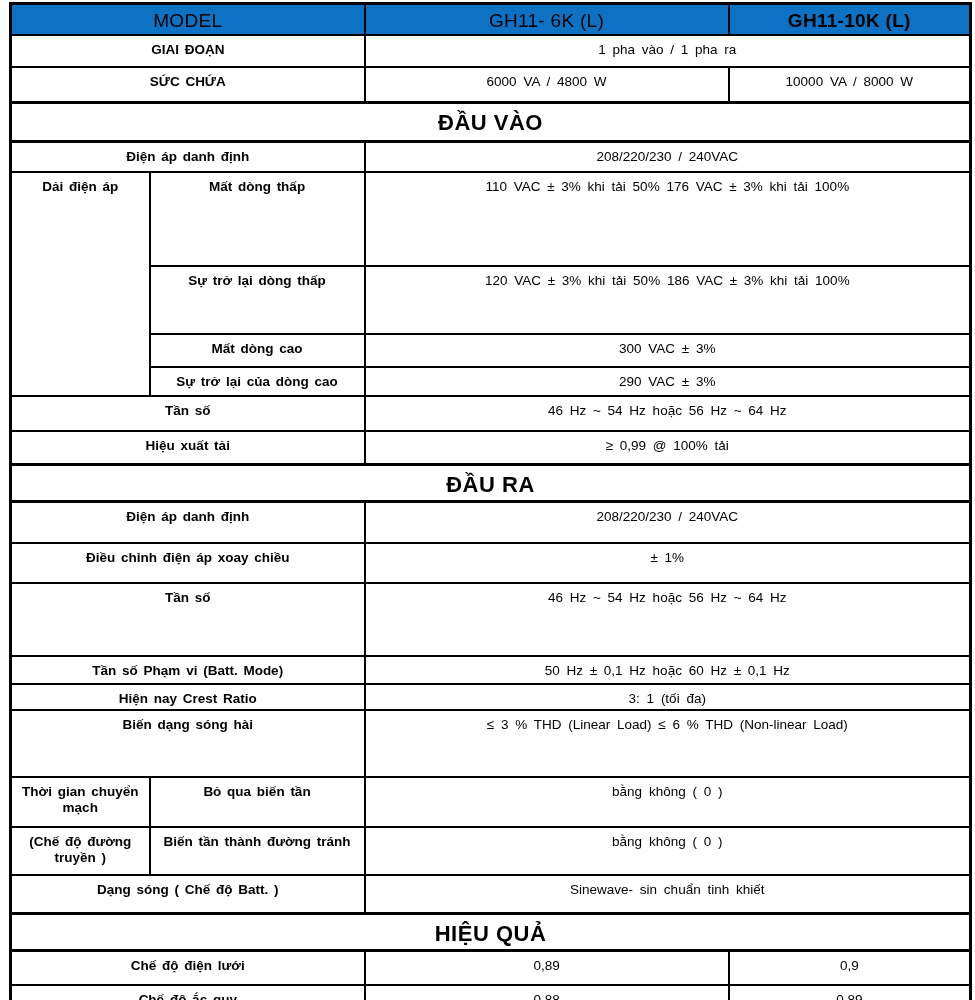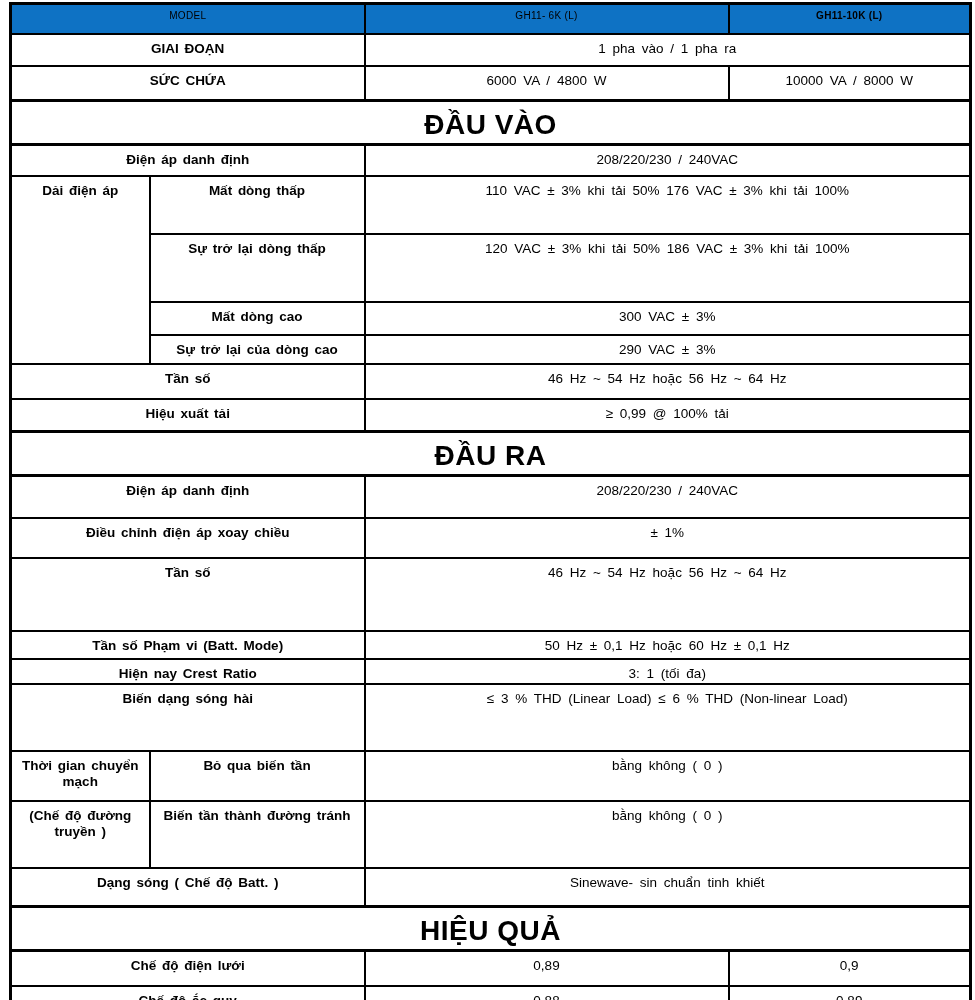--- a/index.html
+++ b/index.html
@@ -27,28 +27,28 @@
     padding:6px 4px 2px 4px;
     font-size:13.5px;
     color:#000;
     line-height:1.18;
     overflow:hidden;
   }
   
   tr.hdr td{
     background:var(--header-bg);
     padding-top:5px;
-    font-size:10px;
+    font-size:19px;
     letter-spacing:.3px;
   }
   .hdr-light{color:var(--header-text-soft);font-weight:400;}
   .hdr-bold{color:var(--header-text);font-weight:700;}
   
   tr.sec td{
-    font-size:28px;font-weight:700;letter-spacing:.5px;
+    font-size:22px;font-weight:700;letter-spacing:.5px;
     border-top-width:3px;border-bottom-width:3px;
   }
   
   .lbl{font-weight:700;word-spacing:2px;}
   
   .val{font-weight:400;word-spacing:3px;}
   
   .grp{vertical-align:middle;padding-top:0;}
   .grp2{vertical-align:middle;padding-top:0;padding-left:2px;padding-right:2px;margin-left:8px;}
   .pt10{padding-top:10px;}
@@ -90,21 +90,21 @@
 
     <tr class="sec" style="height:39px">
       <td colspan="4">ĐẦU VÀO</td>
     </tr>
 
     <tr style="height:31px">
       <td colspan="2" class="lbl">Điện áp danh định</td>
       <td colspan="2" class="val">208/220/230 / 240VAC</td>
     </tr>
 
-    <tr style="height:58px">
+    <tr style="height:94px">
       <td rowspan="4" class="lbl grp">Dải điện áp</td>
       <td class="lbl pt22">Mất  dòng thấp</td>
       <td colspan="2" class="val pt22">110  VAC  ±  3%  khi tải  50% 176 VAC ± 3% khi tải 100%</td>
     </tr>
     <tr style="height:68px">
       <td class="lbl pt16">Sự trở lại  dòng thấp</td>
       <td colspan="2" class="val pt16">120  VAC  ±  3%  khi tải  50% 186 VAC ± 3% khi tải 100%</td>
     </tr>
     <tr style="height:33px">
       <td class="lbl">Mất  dòng cao</td>
@@ -157,21 +157,21 @@
     <tr style="height:67px">
       <td colspan="2" class="lbl pt16">Biến  dạng sóng hài</td>
       <td colspan="2" class="val pt16">≤  3  %  THD  (Linear  Load) ≤ 6 % THD (Non-linear Load)</td>
     </tr>
 
     <tr style="height:50px">
       <td class="lbl grp2">Thời gian chuyển mạch</td>
       <td class="lbl pt12">Bỏ  qua  biến tần</td>
       <td colspan="2" class="val pt12">bằng không ( 0 )</td>
     </tr>
-    <tr style="height:67px">
+    <tr style="height:48px">
       <td class="lbl grp2">(Chế độ đường truyền )</td>
       <td class="lbl wrapcell">Biến tần  thành  đường tránh</td>
       <td colspan="2" class="val pt12">bằng  không   ( 0 )</td>
     </tr>
 
     <tr style="height:38px">
       <td colspan="2" class="lbl">Dạng sóng  (  Chế độ Batt. )</td>
       <td colspan="2" class="val">Sinewave-  sin chuẩn tinh khiết</td>
     </tr>
 

